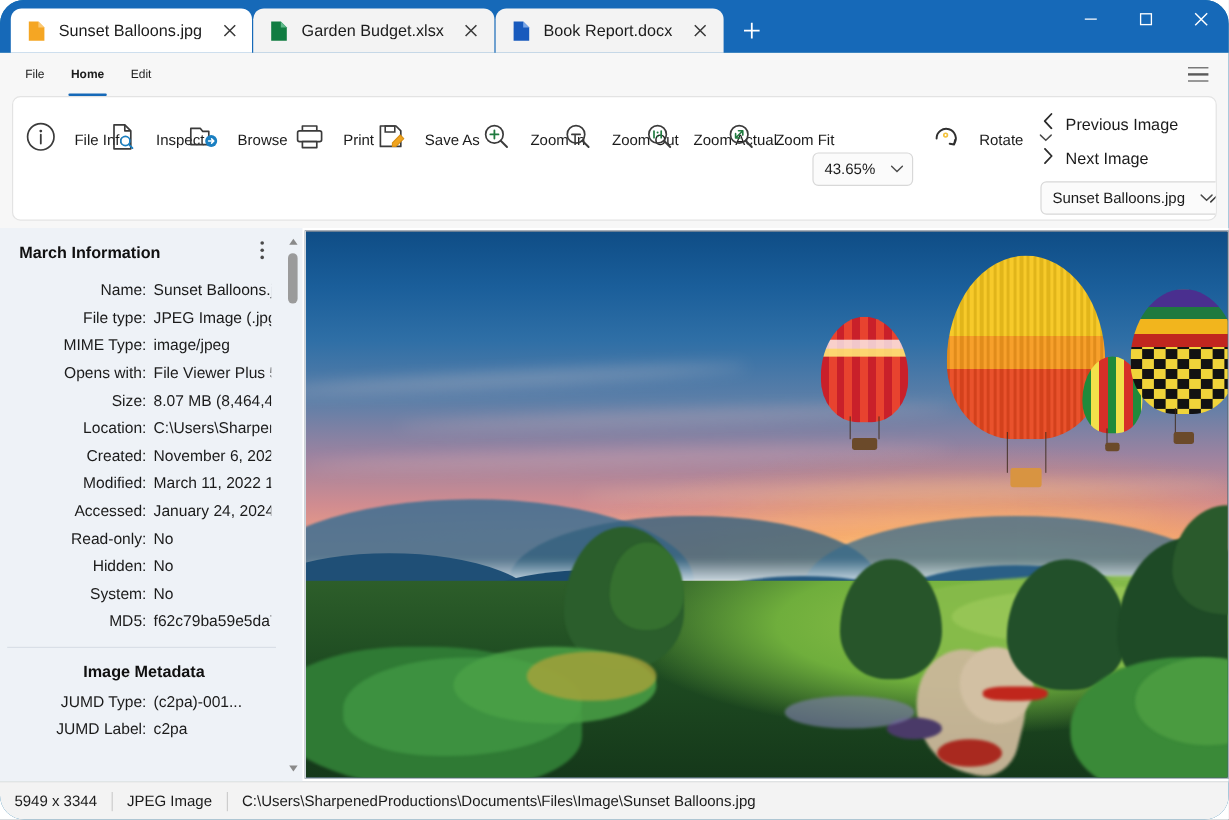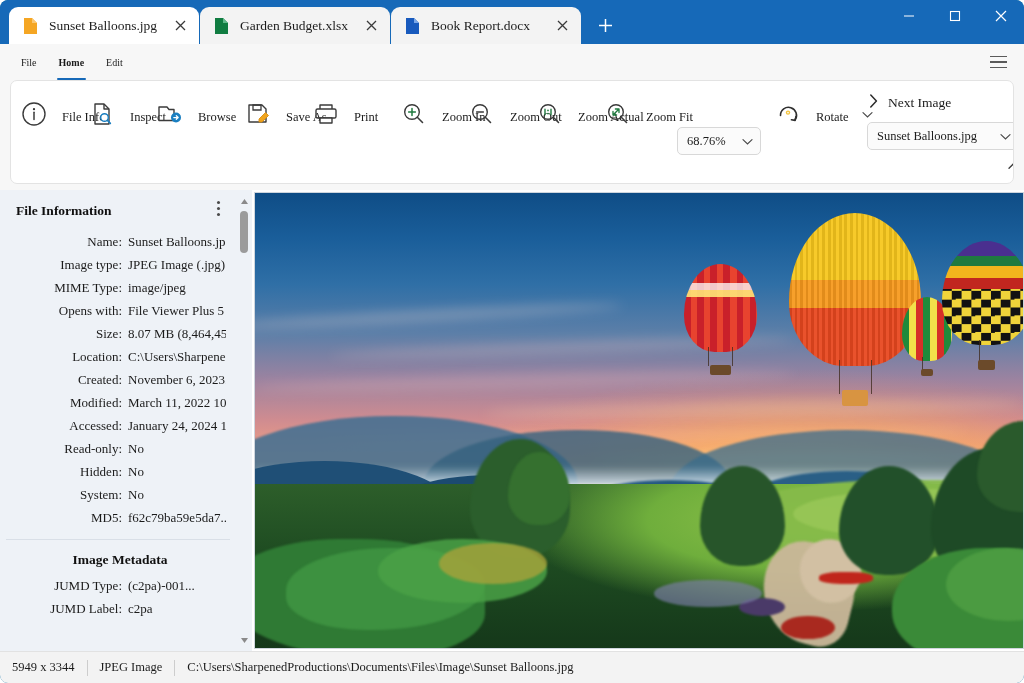--- a/index.html
+++ b/index.html
@@ -9,25 +9,24 @@
     overflow: hidden;
     font-family: "Liberation Sans", sans-serif;
     background: #ffffff;
   }
 
   
   #app-window {
     position: relative;
     width: 1024px; height: 683px;
     background: #0369a1;
-    border-radius: 8px;
+    border-radius: 20px;
     overflow: hidden;
     display: flex;
     flex-direction: column;
-    font-family: Liberation Serif, serif;
   }
 
   
   #titlebar {
     height: 44px;
     background: #1669b8;
     display: flex;
     align-items: flex-end;
     position: relative;
     flex: 0 0 auto;
@@ -611,36 +610,36 @@
           <span class="ribbon-lbl">Browse</span>
         </div>
       </div>
 
       <div class="ribbon-sep"></div>
 
       <div class="ribbon-group">
         <div class="ribbon-btn">
           <span class="ribbon-ico">
             <svg width="30" height="30" viewBox="0 0 30 30">
+              <path d="M9 10V6h12v4" stroke="#3b3b3b" stroke-width="1.4" fill="none" stroke-linejoin="round"></path>
+              <rect x="5" y="10" width="20" height="9" rx="1.6" stroke="#3b3b3b" stroke-width="1.4" fill="none"></rect>
+              <path d="M9 19h12v5H9z" stroke="#3b3b3b" stroke-width="1.4" fill="#fff" stroke-linejoin="round"></path>
+            </svg>
+          </span>
+          <span class="ribbon-lbl">Print</span>
+        </div>
+        <div class="ribbon-btn">
+          <span class="ribbon-ico">
+            <svg width="30" height="30" viewBox="0 0 30 30">
               <path d="M6 6h13l4 4v13H6z" stroke="#3b3b3b" stroke-width="1.4" fill="none" stroke-linejoin="round"></path>
               <path d="M10 6h8v5h-8z" stroke="#3b3b3b" stroke-width="1.3" fill="none"></path>
               <path d="M22.5 13.5l3 3-6.5 6.5h-3v-3z" fill="#f0a41e" stroke="#d98f12" stroke-width="0.9" stroke-linejoin="round"></path>
             </svg>
           </span>
           <span class="ribbon-lbl">Save As</span>
-        </div>
-        <div class="ribbon-btn">
-          <span class="ribbon-ico">
-            <svg width="30" height="30" viewBox="0 0 30 30">
-              <path d="M9 10V6h12v4" stroke="#3b3b3b" stroke-width="1.4" fill="none" stroke-linejoin="round"></path>
-              <rect x="5" y="10" width="20" height="9" rx="1.6" stroke="#3b3b3b" stroke-width="1.4" fill="none"></rect>
-              <path d="M9 19h12v5H9z" stroke="#3b3b3b" stroke-width="1.4" fill="#fff" stroke-linejoin="round"></path>
-            </svg>
-          </span>
-          <span class="ribbon-lbl">Print</span>
         </div>
       </div>
 
       <div class="ribbon-sep"></div>
 
       <div class="ribbon-group">
         <div class="ribbon-btn">
           <span class="ribbon-ico">
             <svg width="30" height="30" viewBox="0 0 30 30">
               <circle cx="13" cy="13" r="7.3" stroke="#3b3b3b" stroke-width="1.4" fill="none"></circle>
@@ -677,21 +676,21 @@
             <svg width="30" height="30" viewBox="0 0 30 30">
               <circle cx="13" cy="13" r="7.3" stroke="#3b3b3b" stroke-width="1.4" fill="none"></circle>
               <path d="M18.3 18.3l5.2 5.2" stroke="#3b3b3b" stroke-width="1.6" stroke-linecap="round"></path>
               <path d="M16 10l-6 6M16 10h-3.6M16 10v3.6M10 16h3.6M10 16v-3.6" stroke="#1f7a3f" stroke-width="1.35" fill="none" stroke-linecap="round" stroke-linejoin="round"></path>
             </svg>
           </span>
           <span class="ribbon-lbl">Zoom Fit</span>
         </div>
 
         <div id="zoom-combo">
-          <span class="val">68.76%</span>
+          <span class="val">43.65%</span>
           <span>
             <svg width="11" height="8" viewBox="0 0 11 8">
                 <path d="M1 1.6l4.5 4.3L10 1.6" stroke="#4a4a4a" stroke-width="1.2" fill="none" stroke-linecap="round"></path>
               </svg>
           </span>
         </div>
 
         <div class="ribbon-btn" style="margin-left:6px;">
           <span class="ribbon-ico">
             <svg width="30" height="30" viewBox="0 0 30 30">
@@ -709,20 +708,28 @@
           </span>
         </div>
       </div>
 
       <div class="ribbon-sep"></div>
 
       <div id="nav-group">
         <div class="nav-row">
           <span>
             <svg width="9" height="14" viewBox="0 0 9 14">
+                <path d="M7.2 1L1.6 7l5.6 6" stroke="#2b2b2b" stroke-width="1.5" fill="none" stroke-linecap="round" stroke-linejoin="round"></path>
+              </svg>
+          </span>
+          <span class="lbl">Previous Image</span>
+        </div>
+        <div class="nav-row">
+          <span>
+            <svg width="9" height="14" viewBox="0 0 9 14">
                 <path d="M1.8 1l5.6 6-5.6 6" stroke="#2b2b2b" stroke-width="1.5" fill="none" stroke-linecap="round" stroke-linejoin="round"></path>
               </svg>
           </span>
           <span class="lbl">Next Image</span>
         </div>
         <div id="file-combo">
           <span class="val">Sunset Balloons.jpg</span>
           <span>
             <svg width="11" height="8" viewBox="0 0 11 8">
                 <path d="M1 1.6l4.5 4.3L10 1.6" stroke="#4a4a4a" stroke-width="1.2" fill="none" stroke-linecap="round"></path>
@@ -739,34 +746,34 @@
     </div>
   </div>
 
   <div id="body-area">
 
     <div id="sidebar">
       <div id="sidebar-scroll">
 
         <div class="panel-section">
           <div class="panel-head">
-            <span class="panel-title">File Information</span>
+            <span class="panel-title">March Information</span>
             <span id="panel-kebab">
                 <i></i>
                 <i></i>
                 <i></i>
               </span>
           </div>
 
           <div class="kv-row">
             <span class="kv-key">Name:</span>
             <span class="kv-val">Sunset Balloons.jpg</span>
           </div>
           <div class="kv-row">
-            <span class="kv-key">Image type:</span>
+            <span class="kv-key">File type:</span>
             <span class="kv-val">JPEG Image (.jpg)</span>
           </div>
           <div class="kv-row">
             <span class="kv-key">MIME Type:</span>
             <span class="kv-val">image/jpeg</span>
           </div>
           <div class="kv-row">
             <span class="kv-key">Opens with:</span>
             <span class="kv-val">File Viewer Plus 5</span>
           </div>

